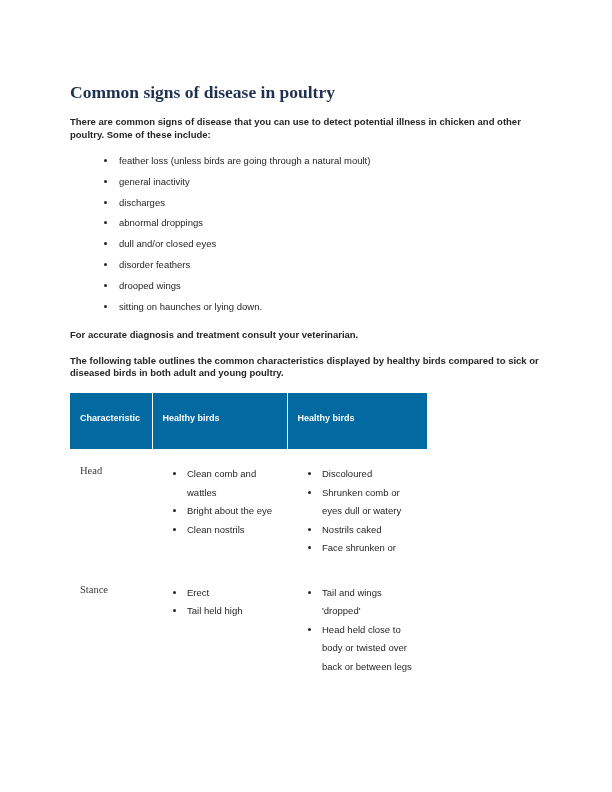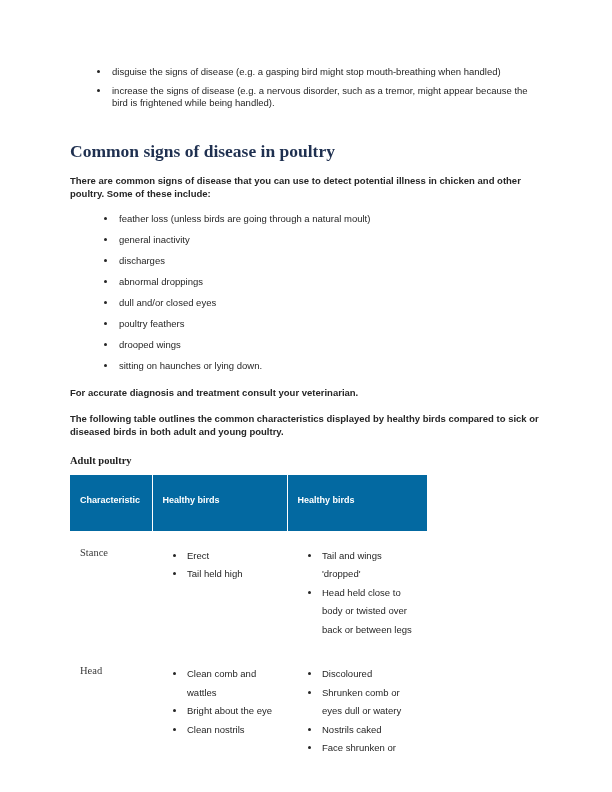--- a/index.html
+++ b/index.html
@@ -27,21 +27,21 @@
     margin-bottom: 7px;
     line-height: 1.25;
     padding-left: 2px;
   }
   
   h1.doc-heading {
     font-family: "Liberation Serif", serif;
     font-size: 17.5px;
     font-weight: bold;
     color: #1f3050;
-    margin: 32px 0 14px 0;
+    margin: 16px 0 14px 0;
     line-height: 1.15;
   }
   p.body-text {
     margin: 0 0 13px 0;
     line-height: 1.35;
     font-weight: bold;
   }
   ul.signs {
     margin: 0 0 16px 0;
     padding-left: 40px;
@@ -99,89 +99,84 @@
   ul.cell-list li {
     line-height: 1.95;
     padding-left: 1px;
   }
 </style>
 </head>
 <body>
 
 <div class="page">
 
-  <ul class="bullets">
-    <li>disguise the signs of disease (e.g. a gasping bird might stop mouth-breathing when handled)</li>
-    <li>increase the signs of disease (e.g. a nervous disorder, such as a tremor, might appear because the bird is frightened while being handled).</li>
-  </ul>
 
   <h1 class="doc-heading">Common signs of disease in poultry</h1>
 
   <p class="body-text">There are common signs of disease that you can use to detect potential illness in chicken and other poultry. Some of these include:</p>
 
   <ul class="signs">
     <li>feather loss (unless birds are going through a natural moult)</li>
     <li>general inactivity</li>
     <li>discharges</li>
     <li>abnormal droppings</li>
     <li>dull and/or closed eyes</li>
-    <li>poultry feathers</li>
+    <li>disorder feathers</li>
     <li>drooped wings</li>
     <li>sitting on haunches or lying down.</li>
   </ul>
 
   <p class="body-text">For accurate diagnosis and treatment consult your veterinarian.</p>
 
   <p class="body-text">The following table outlines the common characteristics displayed by healthy birds compared to sick or diseased birds in both adult and young poultry.</p>
 
-  <p class="caption">Adult poultry</p>
 
   <table class="poultry">
     <colgroup>
       <col class="c1">
         <col class="c2">
         <col class="c3">
     </colgroup>
     <thead>
       <tr>
         <th>Characteristic</th>
         <th>Healthy birds</th>
         <th>Healthy birds</th>
       </tr>
     </thead>
     <tbody>
-      <tr>
-        <td class="char-cell">Stance</td>
-        <td>
-          <ul class="cell-list">
-            <li>Erect</li>
-            <li>Tail held high</li>
-          </ul>
-        </td>
-        <td>
-          <ul class="cell-list">
-            <li>Tail and wings 'dropped'</li>
-            <li>Head held close to body or twisted over back or between legs</li>
-          </ul>
-        </td>
-      </tr>
       <tr>
         <td class="char-cell">Head</td>
         <td>
           <ul class="cell-list">
             <li>Clean comb and wattles</li>
             <li>Bright about the eye</li>
             <li>Clean nostrils</li>
           </ul>
         </td>
         <td>
           <ul class="cell-list">
             <li>Discoloured</li>
             <li>Shrunken comb or eyes dull or watery</li>
             <li>Nostrils caked</li>
             <li>Face shrunken or</li>
           </ul>
         </td>
       </tr>
+      <tr>
+        <td class="char-cell">Stance</td>
+        <td>
+          <ul class="cell-list">
+            <li>Erect</li>
+            <li>Tail held high</li>
+          </ul>
+        </td>
+        <td>
+          <ul class="cell-list">
+            <li>Tail and wings 'dropped'</li>
+            <li>Head held close to body or twisted over back or between legs</li>
+          </ul>
+        </td>
+      </tr>
     </tbody>
   </table>
 
 </div>
 
 </body></html>

